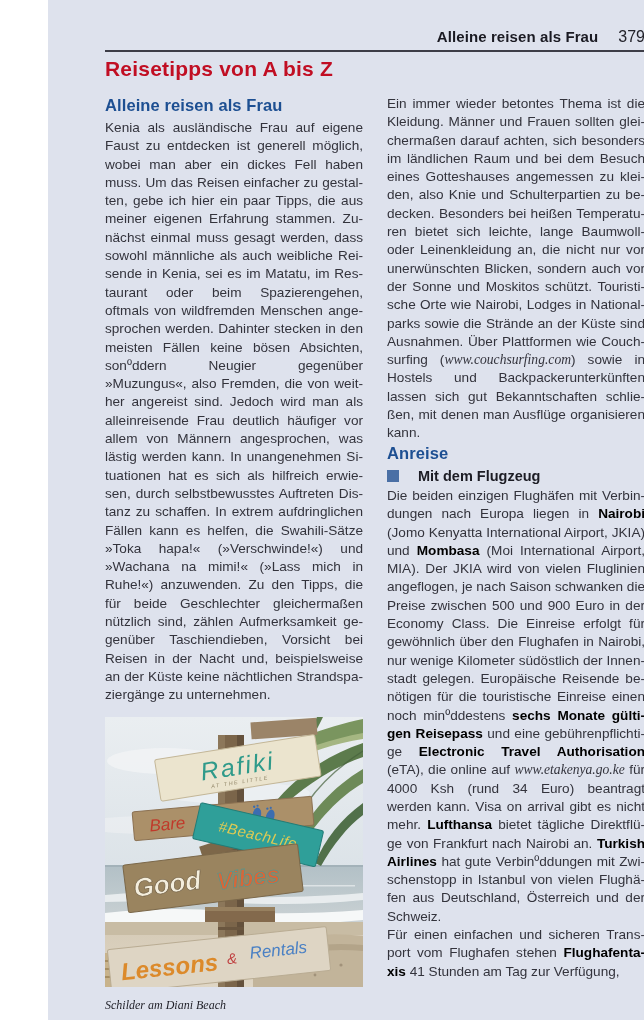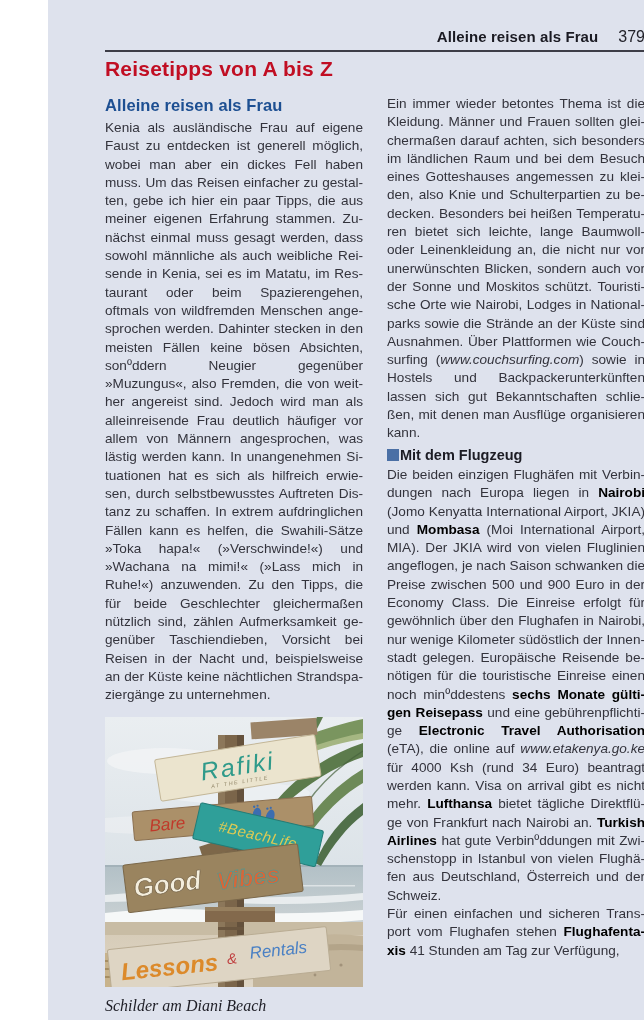--- a/index.html
+++ b/index.html
@@ -25,33 +25,33 @@
     font-size:13.6px; line-height:18.3px; text-align:justify;
   }
   .col-left  { left:57px; }
   .col-right { left:339px; }
   .col h2 {
     margin:0 0 4px 0; font-size:16.5px; line-height:20px;
     color:#1d4f92; text-align:left; letter-spacing:.1px;
   }
   .col p { margin:0; hyphens:manual; }
   .b { font-weight:bold; color:#000000; }
-  .i { font-style:italic; }
+  .i { font-style:italic;font-family:Liberation Serif, serif; }
   .h-anreise { margin-top:16px; }
   .subhead {
-    display:flex; align-items:center; gap:1px; margin:3px 0 2px 0;
+    display:flex; align-items:center; gap:19px; margin:3px 0 2px 0;
     font-weight:bold; font-size:14.5px; color:#1c1c24; text-align:left;
   }
   .bullet { width:12px; height:12px; background:#4a6fa5; flex:none; }
   .photo-wrap { margin-top:12px; width:258px; height:270px; }
   .photo-wrap svg { display:block; width:258px; height:270px; }
   .caption {
     margin-top:9px; text-align:left;
     font-family:"Liberation Serif", serif; font-style:italic;
-    font-size:16px; line-height:19px; color:#1e1e26;
+    font-size:12px; line-height:19px; color:#1e1e26;
   }
   .side-label {
     position:absolute; left:607px; top:562px;
     writing-mode:vertical-rl; font-size:13.5px; letter-spacing:.6px; color:#3b4a70;
   }
   .side-tab {
     position:absolute; left:617px; top:743px; width:27px; height:67px;
     background:linear-gradient(to right, #cdd2e4, #7381ae);
   }
   .svgtxt { font-family:"Liberation Sans", sans-serif; font-style:italic; }
@@ -182,20 +182,21 @@
           </g>
         </g>
       </svg>
     </div>
 
     <div class="caption">Schilder am Diani Beach</div>
   </div>
 
   <div class="col col-right">
     <p><span>Ein immer wieder be­ton­tes Thema ist die Klei­dung. Männer und Frauen soll­ten glei­cher­ma­ßen darauf achten, sich be­son­ders im länd­li­chen Raum und bei dem Besuch eines Got­tes­hau­ses an­ge­mes­sen zu klei­den, also Knie und Schul­ter­par­ti­en zu be­de­cken. Be­son­ders bei heißen Tem­pe­ra­tu­ren bietet sich leichte, lange Baum­woll- oder Lei­nen­klei­dung an, die nicht nur vor un­er­wünsch­ten Bli­cken, son­dern auch vor der Sonne und Mos­ki­tos schützt. Tou­ris­ti­sche Orte wie Nairobi, Lodges in Na­tio­nal­parks so­wie die Strän­de an der Küste sind Aus­nah­men. Über Platt­for­men wie Couch­sur­fing (</span><span class="i">www.couchsurfing.com</span><span>) sowie in Hostels und Back­pa­cker­un­ter­künf­ten lassen sich gut Be­kannt­schaf­ten schlie­ßen, mit denen man Aus­flü­ge or­ga­ni­sie­ren kann.</span></p>
+    <h2 class="h-anreise">Anreise</h2>
     <div class="subhead">
       <span class="bullet"></span>
       <span>Mit dem Flugzeug</span>
     </div>
     <p><span>Die beiden ein­zi­gen Flug­hä­fen mit Ver­bin­dun­gen nach Europa liegen in </span><span class="b">Nairobi</span><span> (Jomo Kenyatta In­ter­na­tio­nal Airport, JKIA) und </span><span class="b">Mombasa</span><span> (Moi In­ter­na­tio­nal Airport, MIA). Der JKIA wird von vielen Flug­li­ni­en an­ge­flo­gen, je nach Saison schwan­ken die Preise zwi­schen 500 und 900 Euro in der Economy Class. Die Ein­rei­se er­folgt für ge­wöhn­lich über den Flug­ha­fen in Nairobi, nur wenige Ki­lo­me­ter süd­öst­lich der In­nen­stadt ge­le­gen. Eu­ro­pä­i­sche Rei­sen­de be­nö­ti­gen für die tou­ris­ti­sche Ein­rei­se einen noch minºddes­tens </span><span class="b">sechs Monate gül­ti­gen Rei­se­pass</span><span> und eine ge­büh­ren­pflich­ti­ge </span><span class="b">Electronic Travel Au­tho­ri­sa­tion</span><span> (eTA), die online auf </span><span class="i">www.etakenya.go.ke</span><span> für 4000 Ksh (rund 34 Euro) be­an­tragt werden kann. Visa on arrival gibt es nicht mehr. </span><span class="b">Luft­han­sa</span><span> bietet täg­li­che Di­rekt­flü­ge von Frank­furt nach Nairobi an. </span><span class="b">Turkish Airlines</span><span> hat gute Ver­binºddun­gen mit Zwi­schen­stopp in Is­tan­bul von vielen Flug­hä­fen aus Deutsch­land, Ös­ter­reich und der Schweiz.</span></p>
     <p><span>Für einen ein­fa­chen und si­che­ren Trans­port vom Flug­ha­fen stehen </span><span class="b">Flug­ha­fen­ta­xis</span><span> 41 Stun­den am Tag zur Ver­fü­gung,</span></p>
   </div>
 
   <div class="side-label">Reisetipps von A bis Z</div>
   <div class="side-tab"></div>

